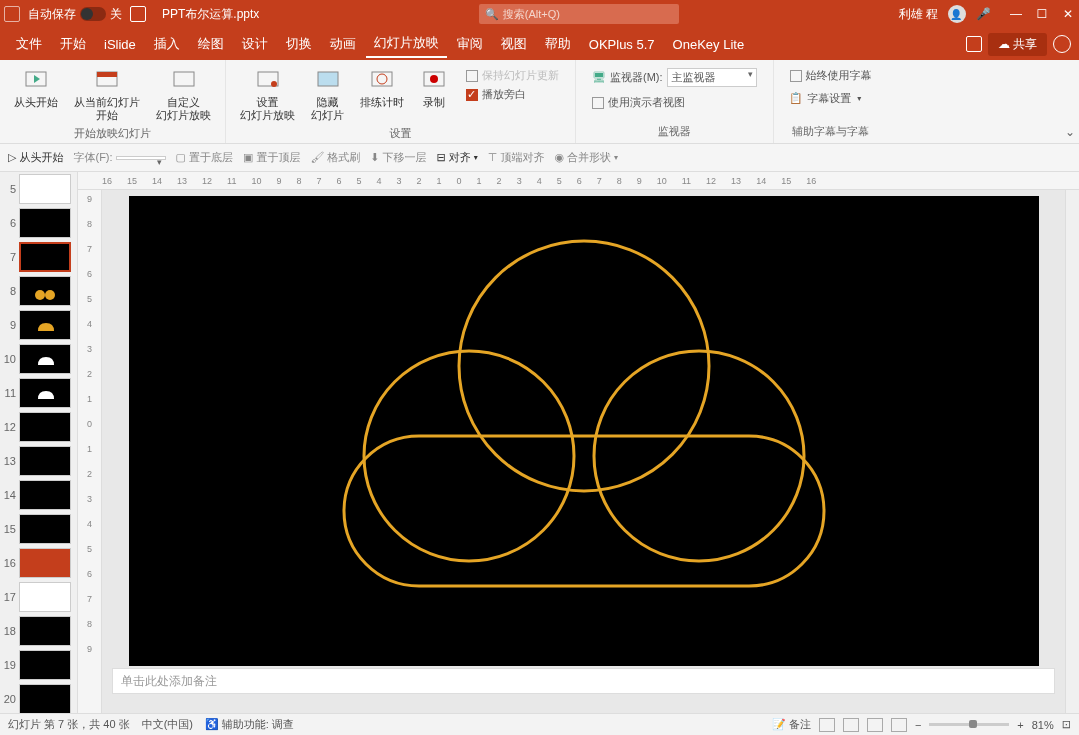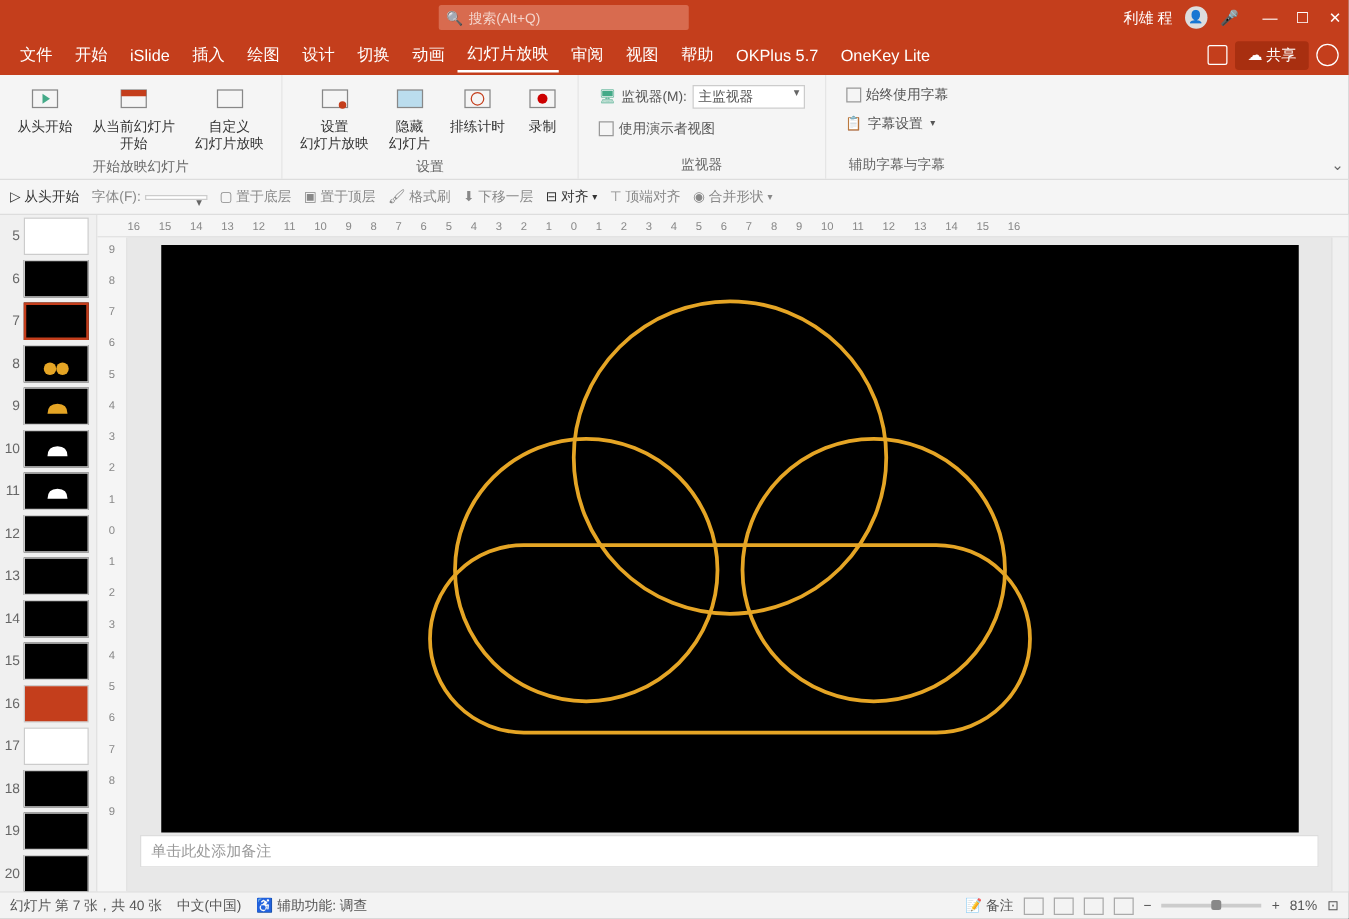--- a/index.html
+++ b/index.html
@@ -63,20 +63,30 @@
 .status-right{margin-left:auto;display:flex;align-items:center;gap:8px}
 .zoom-slider{width:80px;height:3px;background:#ccc;position:relative}
 .zoom-slider::after{content:"";position:absolute;left:50%;top:-3px;width:8px;height:8px;background:#888;border-radius:2px}
 .view-btn{width:16px;height:14px;border:1px solid #aaa;display:inline-block}
 .collapse{margin-left:auto;align-self:flex-end;padding:4px;color:#666}
 </style>
 </head>
 <body>
 
 <div class="titlebar">
+  <div class="left">
+    <span class="tb-btn"></span>
+    <div class="autosave">
+      <span>自动保存</span>
+      <span class="toggle"></span>
+      <span>关</span>
+    </div>
+    <span class="save-icon"></span>
+    <span class="filename">PPT布尔运算.pptx</span>
+  </div>
   <div class="search">
     <div class="search-box">
       <span>🔍</span>
       <span>搜索(Alt+Q)</span>
     </div>
   </div>
   <div class="title-right">
     <span>利雄 程</span>
     <span class="avatar">👤</span>
     <span>🎤</span>
@@ -178,20 +188,30 @@
         <div class="ritem-label">排练计时</div>
       </div>
       <div class="ritem">
         <div class="ritem-icon">
             <svg width="24" height="20">
               <rect x="2" y="2" width="20" height="14" fill="none" stroke="#888"></rect>
               <circle cx="12" cy="9" r="4" fill="#c00"></circle>
             </svg>
           </div>
         <div class="ritem-label">录制</div>
+      </div>
+      <div class="settings-col">
+        <div class="cb-row">
+            <span class="cb"></span>
+            <span style="color:#bbb">保持幻灯片更新</span>
+          </div>
+        <div class="cb-row">
+            <span class="cb checked"></span>
+            <span>播放旁白</span>
+          </div>
       </div>
     </div>
     <div class="rgroup-label">设置</div>
   </div>
   <div class="rgroup">
     <div class="settings-col" style="gap:8px">
       <div class="monitor-row">
         <span style="color:#4a8">🖥</span>
         <span>监视器(M):</span>
         <span class="dropdown">主监视器</span>

